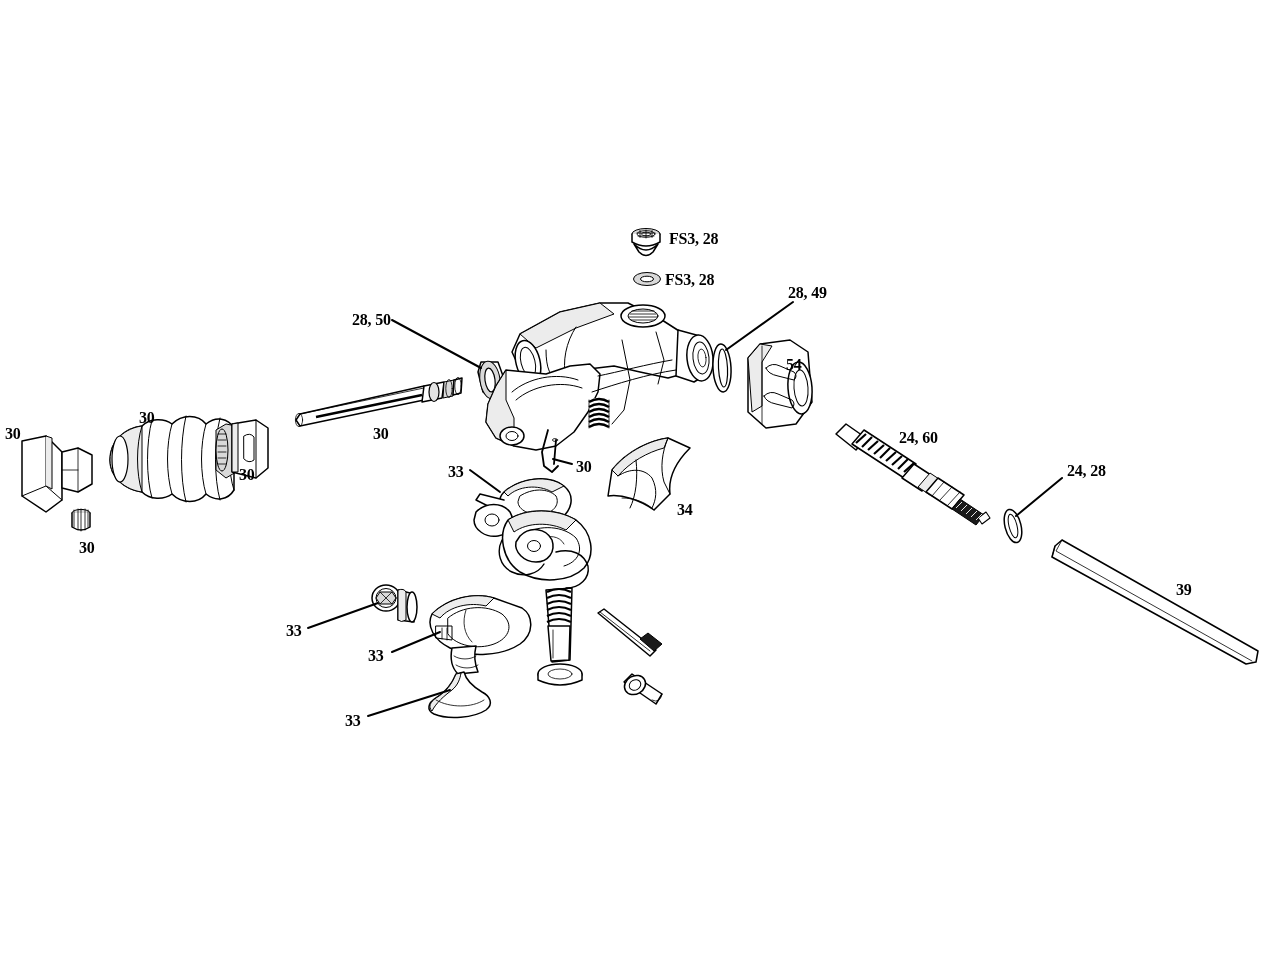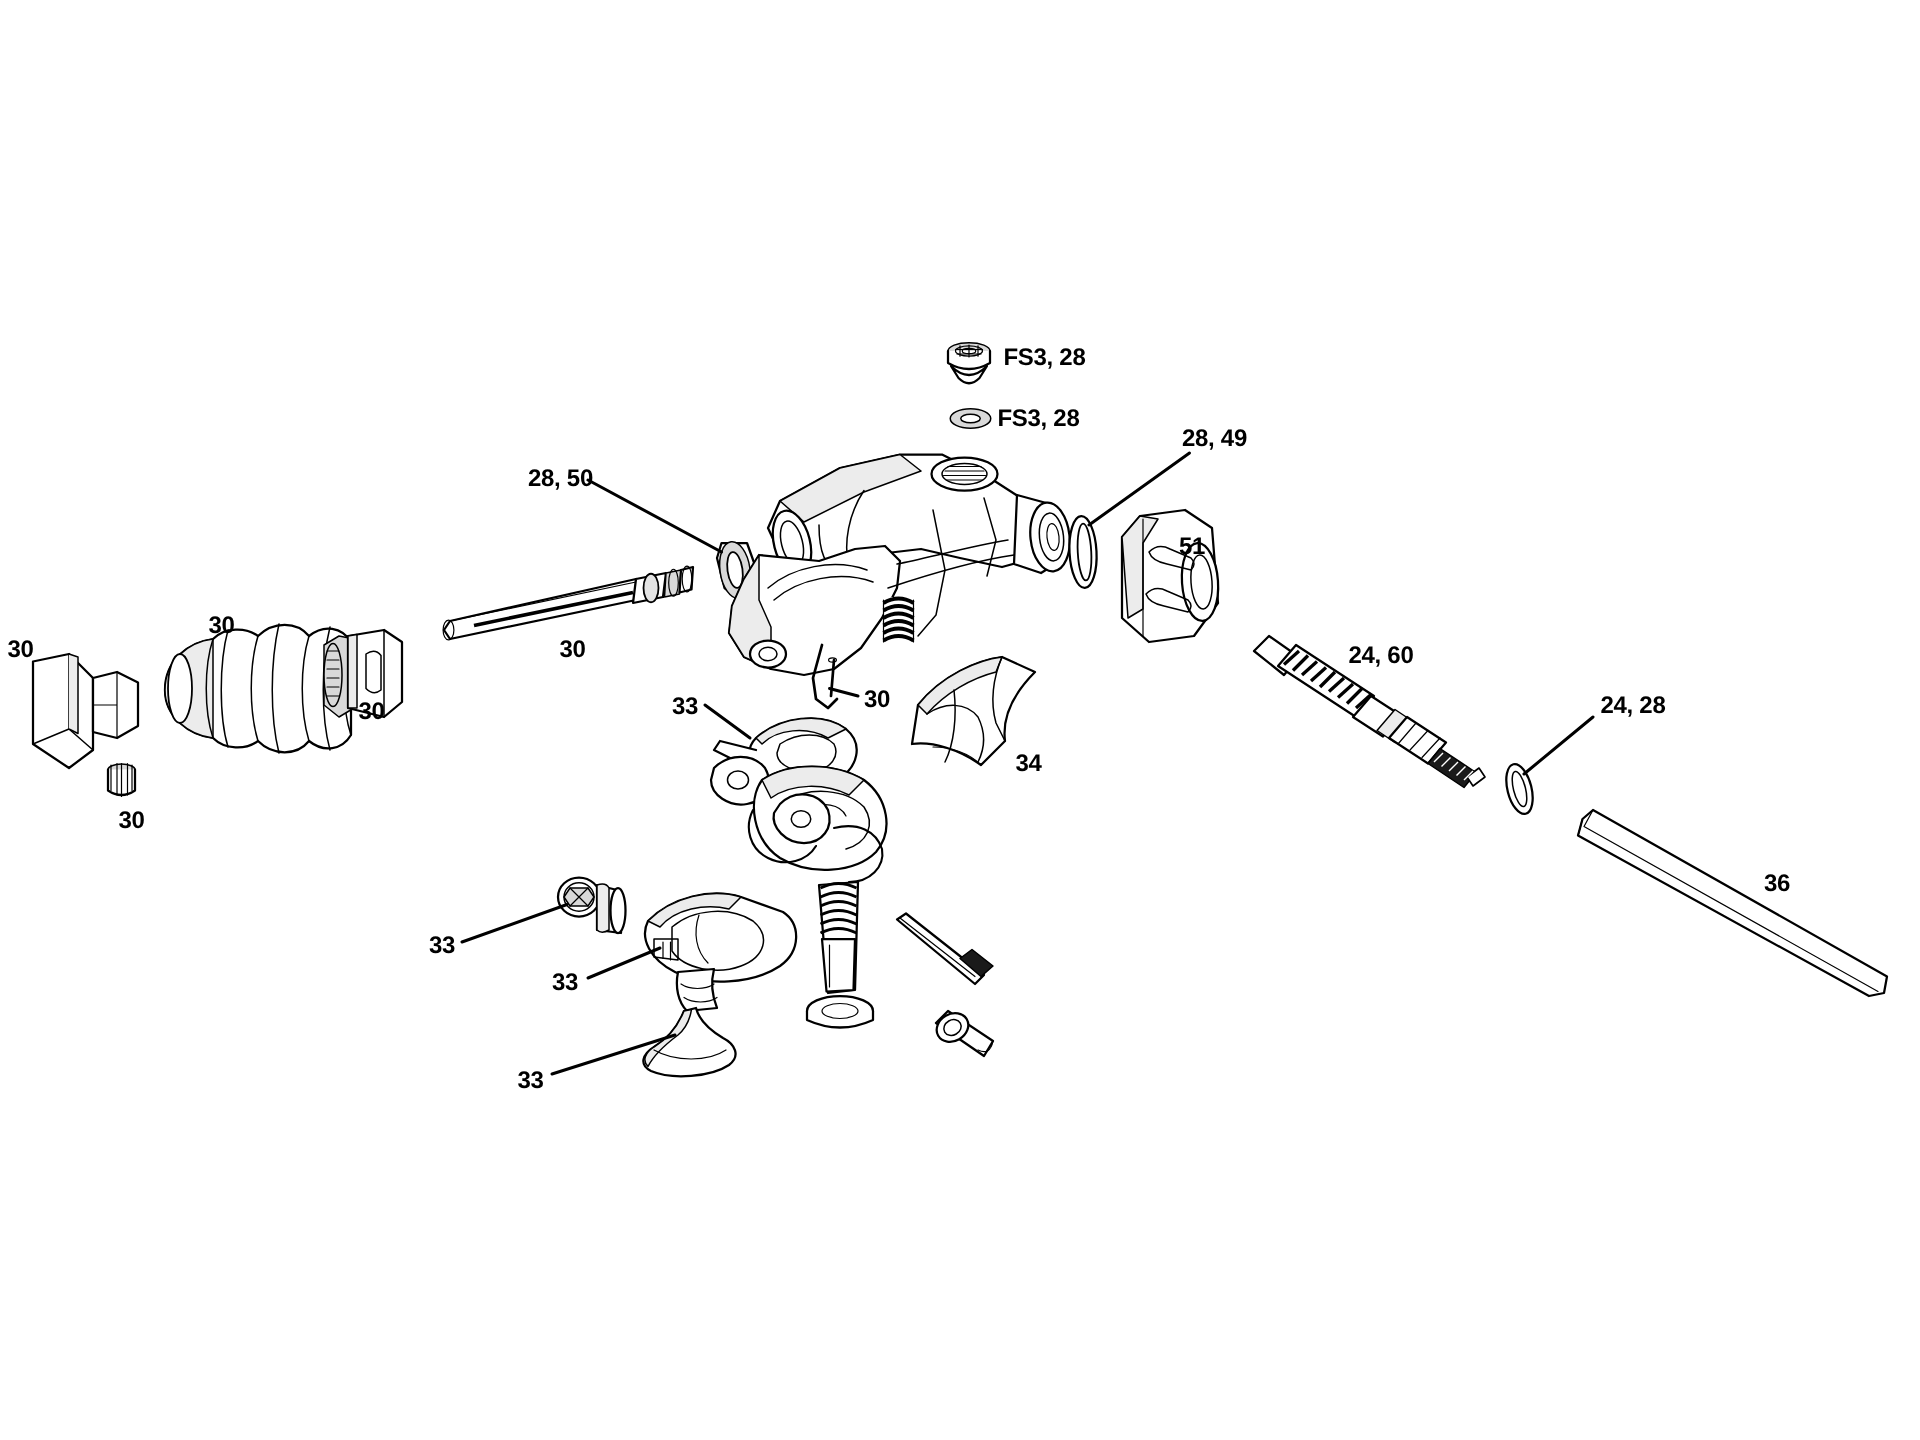--- a/index.html
+++ b/index.html
@@ -23,21 +23,21 @@
   svg#parts-svg {
     position: absolute;
     left: 0;
     top: 0;
     width: 1280px;
     height: 960px;
     display: block;
   }
   .callout-label {
     position: absolute;
-    font-family: Liberation Sans, sans-serif;
+    font-family: Liberation Serif, serif;
     font-weight: bold;
     font-size: 16px;
     color: #000000;
     white-space: nowrap;
     letter-spacing: -0.2px;
     line-height: 1;
     user-select: none;
     text-align: center;
   }
   
@@ -382,29 +382,29 @@
 
       <path d="M368 716 L450 690" class="leader"></path>
     </g>
 
   </svg>
 
   <div class="callout-label" style="left:669px; top:231px;">FS3, 28</div>
   <div class="callout-label" style="left:665px; top:272px;">FS3, 28</div>
   <div class="callout-label" style="left:788px; top:285px;">28, 49</div>
   <div class="callout-label" style="left:352px; top:312px;">28, 50</div>
-  <div class="callout-label" style="left:786px; top:357px;">51</div>
+  <div class="callout-label" style="left:786px; top:357px;">54</div>
   <div class="callout-label" style="left:5px; top:426px;">30</div>
   <div class="callout-label" style="left:139px; top:410px;">30</div>
   <div class="callout-label" style="left:239px; top:467px;">30</div>
   <div class="callout-label" style="left:373px; top:426px;">30</div>
   <div class="callout-label" style="left:899px; top:430px;">24, 60</div>
   <div class="callout-label" style="left:576px; top:459px;">30</div>
   <div class="callout-label" style="left:448px; top:464px;">33</div>
   <div class="callout-label" style="left:1067px; top:463px;">24, 28</div>
   <div class="callout-label" style="left:677px; top:502px;">34</div>
   <div class="callout-label" style="left:79px; top:540px;">30</div>
-  <div class="callout-label" style="left:1176px; top:582px;">36</div>
+  <div class="callout-label" style="left:1176px; top:582px;">39</div>
   <div class="callout-label" style="left:286px; top:623px;">33</div>
   <div class="callout-label" style="left:368px; top:648px;">33</div>
   <div class="callout-label" style="left:345px; top:713px;">33</div>
 
 </div>
 
 </body></html>

